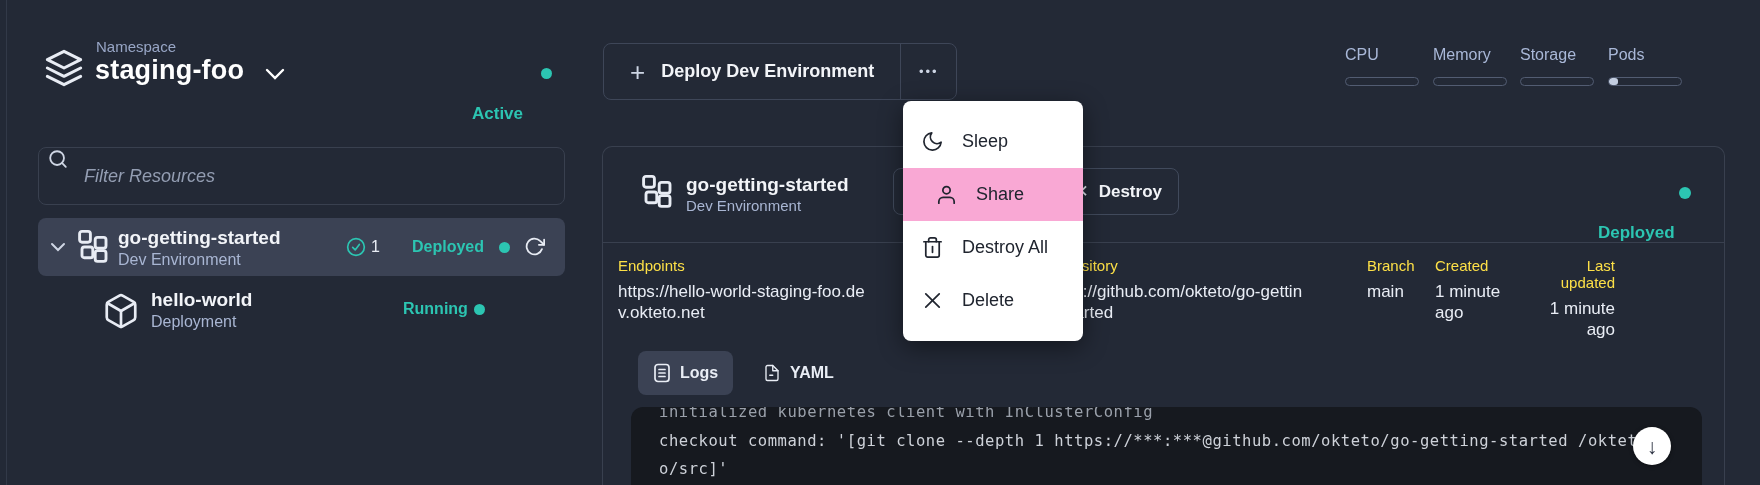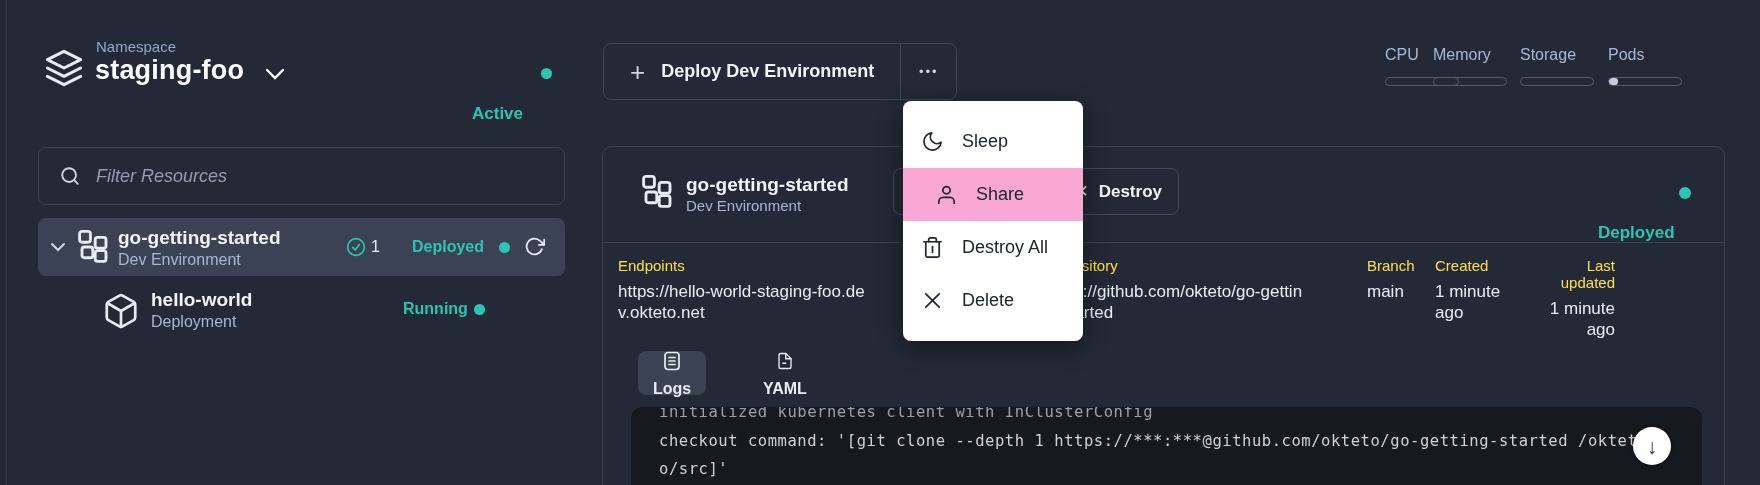--- a/index.html
+++ b/index.html
@@ -24,21 +24,21 @@
   .plus-glyph { font-size:26px; font-weight:300; color:#cdd5e4; line-height:1; }
   .deploy-label { font-size:18px; font-weight:bold; color:#f2f4f8; }
   .more-btn { border-left:1px solid #3e4658; width:56px; display:flex; align-items:center; justify-content:center; color:#cdd5e4; font-size:13px; letter-spacing:2px; cursor:pointer; }
 
   .stat { position:absolute; width:74px; }
   .stat-label { font-size:16px; color:#a9b8d8; margin-bottom:13px; }
   .stat-bar { height:9px; border:1.5px solid #525c72; border-radius:5px; overflow:hidden; }
   .stat-fill { height:100%; background:#c3cde0; border-radius:3px; }
 
   
-  .filter-box { border:1px solid #39404f; border-radius:8px; display:flex; align-items:center; padding:0 20px; gap:15px; background:#232936; }
+  .filter-box { border:1px solid #39404f; border-radius:8px; display:flex; padding:0 8px; gap:15px; background:#232936; }
   .filter-input { flex:1; background:transparent; border:none; outline:none; font-family:"Liberation Sans", sans-serif; font-style:italic; font-size:18px; color:#cfd6e4; }
   .filter-input::placeholder { color:#939db2; font-style:italic; }
 
   .side-row { display:flex; align-items:center; }
   .row-selected { background:#3b4254; border-radius:8px; }
   .res-title { font-size:19px; font-weight:bold; color:#f2f4f8; line-height:1.2; }
   .res-sub { font-size:16px; color:#a9b6d3; line-height:1.3; }
   .count-num { font-size:16px; color:#e8ecf4; }
   .badge { font-size:16px; font-weight:bold; color:#2cc5b2; }
 
@@ -47,21 +47,21 @@
   .hdr-title { font-size:19px; font-weight:bold; color:#f2f4f8; }
   .hdr-sub { font-size:15px; color:#a9b6d3; }
   .destroy-btn { border:1px solid #414a5c; border-radius:8px; display:flex; align-items:center; justify-content:flex-end; gap:10px; padding:0 16px; cursor:pointer; }
   .destroy-x { font-size:17px; color:#e9edf5; }
   .destroy-label { font-size:17px; font-weight:bold; color:#f2f4f8; }
   .divider { background:#39404f; height:1px; }
 
   .meta-label { font-size:15px; color:#fde047; margin-bottom:7px; }
   .meta-val { font-size:17px; color:#e9edf5; line-height:21px; }
 
-  .tab { display:flex; align-items:center; gap:9px; height:44px; padding:0 15px; border-radius:8px; font-size:16px; font-weight:bold; color:#e9edf5; cursor:pointer;flex-direction:column; }
+  .tab { display:flex; align-items:center; gap:9px; height:44px; padding:0 15px; border-radius:8px; font-size:16px; font-weight:bold; color:#e9edf5; cursor:pointer; }
   .tab-selected { background:#3b4254; }
 
   .console { background:#16191f; border-radius:12px 12px 0 0; overflow:hidden; }
   .logline { font-family:"DejaVu Sans Mono", monospace; font-size:15.5px; letter-spacing:.55px; line-height:28.5px; white-space:pre; color:#ced2d9; }
   .logline.dim { color:#9aa0aa; }
   .dl-btn { width:38px; height:38px; border-radius:50%; background:#ffffff; display:flex; align-items:center; justify-content:center; cursor:pointer; box-shadow:0 1px 4px rgba(0,0,0,.4); }
   .dl-glyph { font-size:21px; font-weight:bold; color:#2a3040; line-height:1; }
 
   
   .menu { background:#ffffff; border-radius:8px; box-shadow:0 6px 24px rgba(0,0,0,.45); padding:14px 0; z-index:50; }
@@ -96,21 +96,21 @@
   <div class="abs topbtn-wrap" style="left:603px; top:43px; height:57px;">
     <div class="deploy-btn">
       <span class="plus-glyph">+</span>
       <span class="deploy-label">Deploy Dev Environment</span>
     </div>
     <div class="more-btn">
       <span>•••</span>
     </div>
   </div>
 
-  <div class="stat" style="left:1345px; top:46px;margin-left:40px;">
+  <div class="stat" style="left:1345px; top:46px;">
     <div class="stat-label">CPU</div>
     <div class="stat-bar">
         <div class="stat-fill" style="width:0%;"></div>
       </div>
   </div>
   <div class="stat" style="left:1433px; top:46px;">
     <div class="stat-label">Memory</div>
     <div class="stat-bar">
         <div class="stat-fill" style="width:0%;"></div>
       </div>

